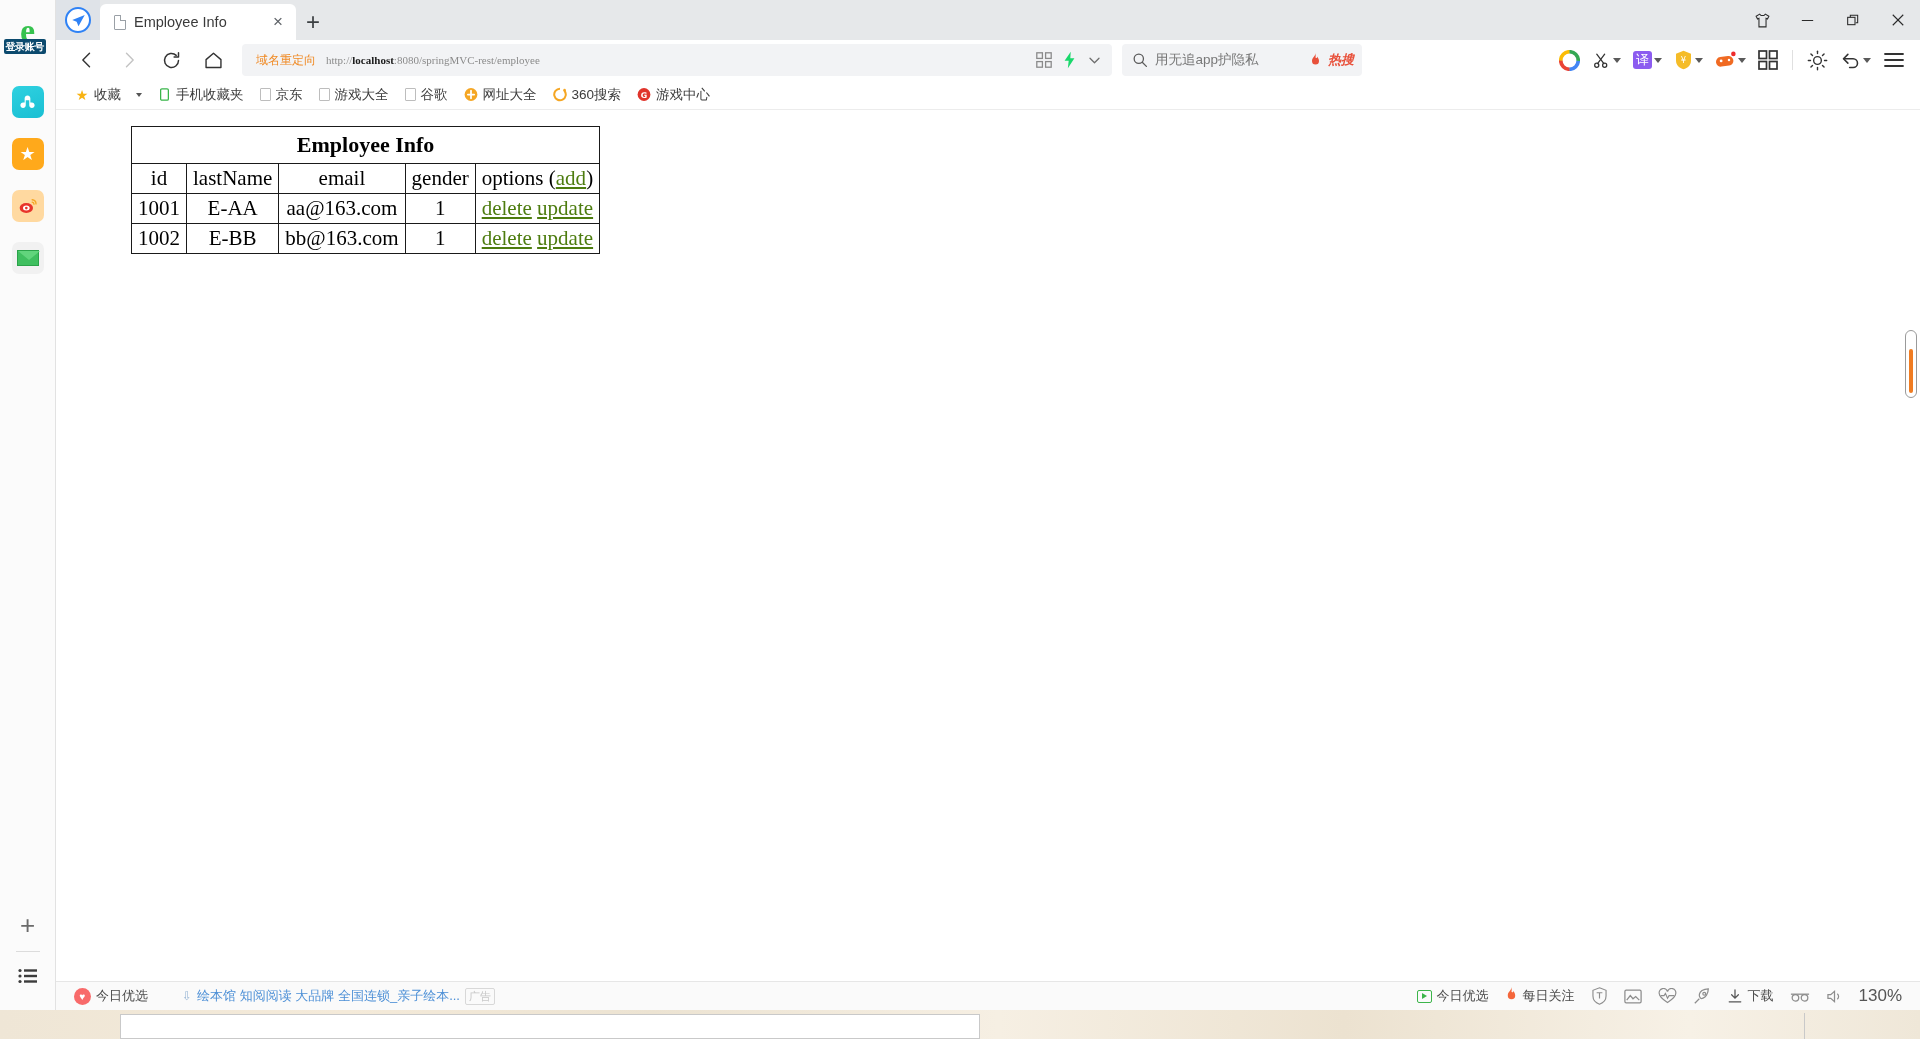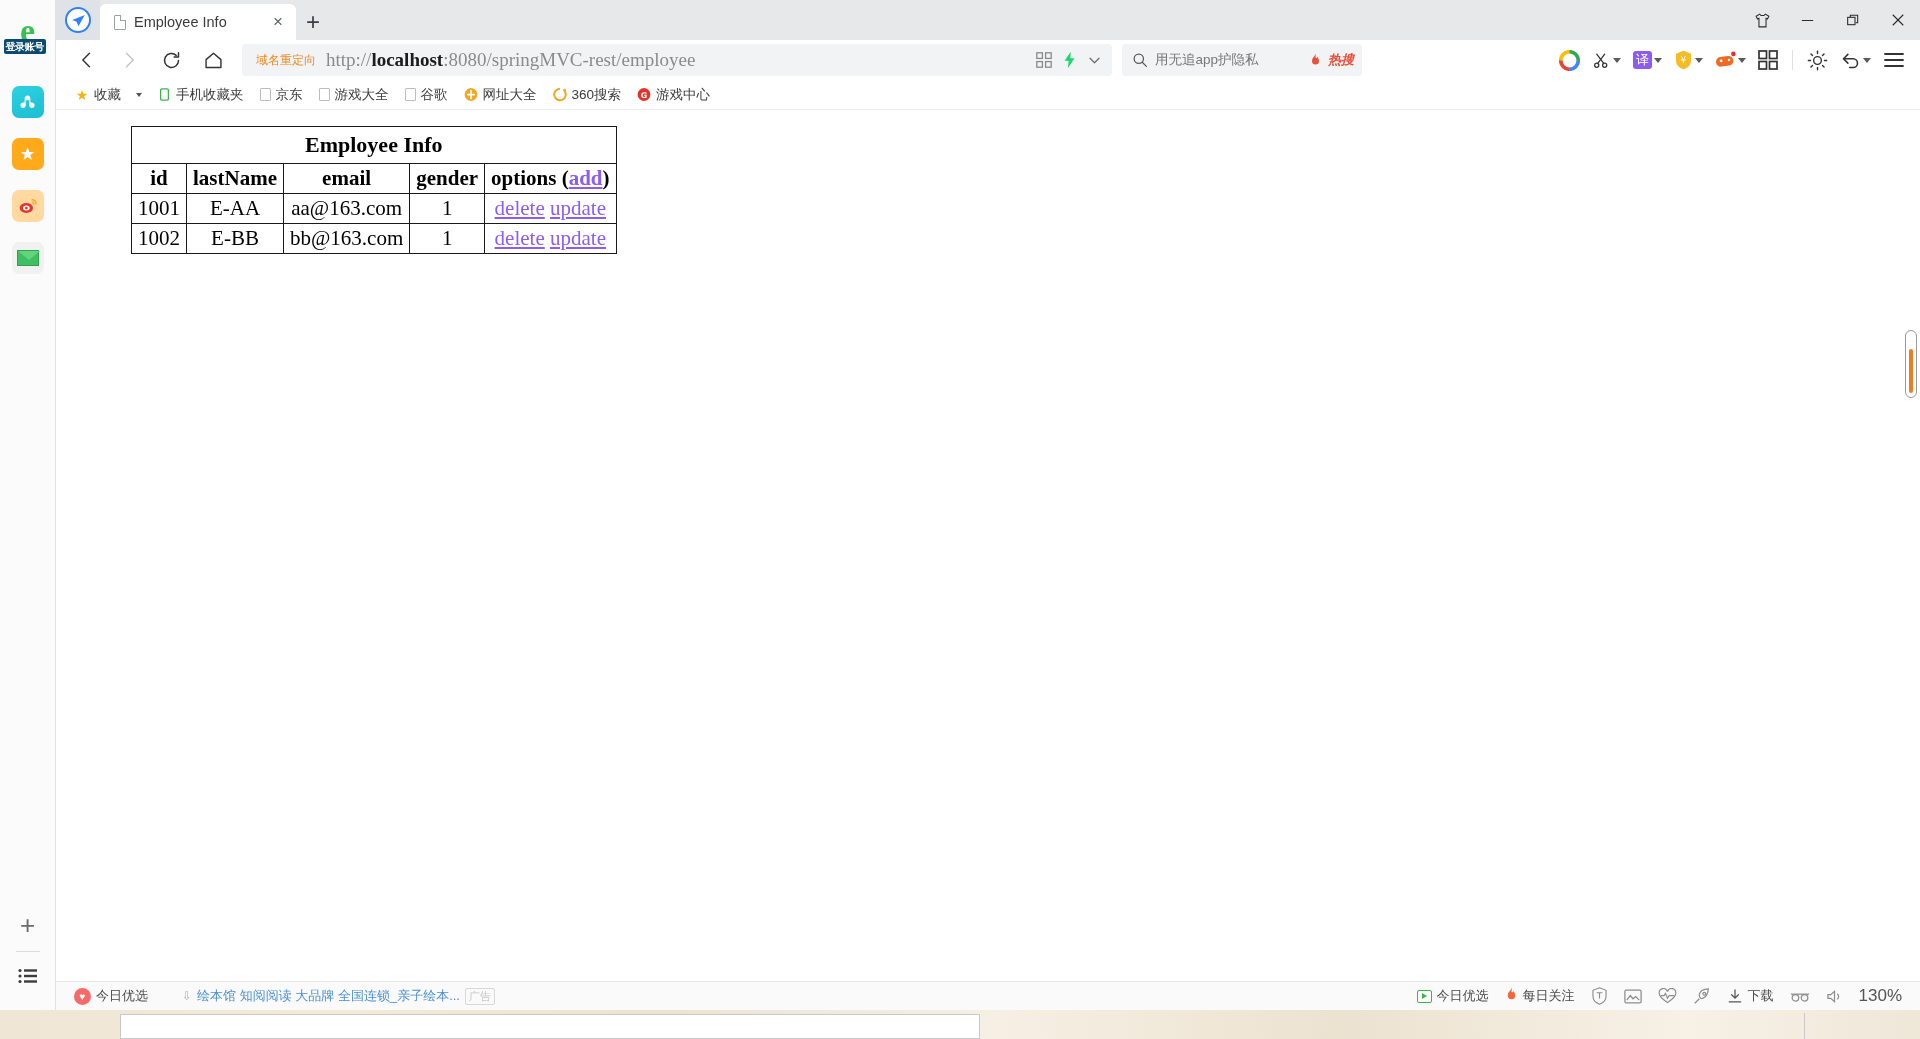--- a/index.html
+++ b/index.html
@@ -79,21 +79,21 @@
   .toolbar { height:40px; background:#fff; display:flex; align-items:center; padding:0 10px; gap:0; }
   .navbtn { width:42px; height:34px; display:flex; align-items:center; justify-content:center;
      cursor:pointer; color:#333; }
   .navbtn.disabled { color:#c3c3c3; }
   .omnibox {
     flex:0 1 870px; height:32px; background:#f2f3f5; border-radius:4px;
     display:flex; align-items:center; padding:0 10px 0 14px; gap:10px;
     margin-left:8px; margin-right:10px; min-width:300px;
   }
   .redirect-tag { color:#f08a24; font-size:12px; white-space:nowrap; }
-  .url { flex:1; font-size:19px; color:#8b8b8b; white-space:nowrap; overflow:hidden;
+  .url { flex:1; font-size:11px; color:#8b8b8b; white-space:nowrap; overflow:hidden;
      font-family:"Liberation Serif", serif; }
   .url b { color:#1c1c1c; font-weight:bold; }
   .ob-icon { color:#8a8a8a; display:flex; align-items:center; cursor:pointer; }
   .searchbox {
     flex:0 0 240px; height:32px; background:#f2f3f5; border-radius:4px;
     display:flex; align-items:center; padding:0 8px 0 10px; gap:7px;
   }
   .sbox-text { font-size:13.5px; color:#787878; flex:1; white-space:nowrap; }
   .hot { color:#e8503a; font-size:13px; font-weight:bold; font-style:italic; white-space:nowrap;
      display:flex; align-items:center; gap:6px;}
@@ -116,24 +116,24 @@
 
   
   .page { position:absolute; left:0; right:0; top:110px; bottom:0; background:#fff; overflow:hidden;}
   table.emp {
     border-collapse:collapse; margin:16px 0 0 75px;
     font-family:"Liberation Serif", serif;
   }
   table.emp, table.emp th, table.emp td { border:1.5px solid #1a1a1a; }
   table.emp th, table.emp td { padding:2px 6px; font-size:21px; color:#000; }
   table.emp .cap { text-align:center; font-weight:bold; font-size:22px; padding:5px; }
-  table.emp thead th { font-weight:bold; text-align:center; white-space:nowrap; }
+  table.emp thead th { font-weight:normal; text-align:center; white-space:nowrap; }
   table.emp td { text-align:center; white-space:nowrap; }
   table.emp td.idc { text-align:center; }
-  a.lnk { color:#8b5cf6; text-decoration:underline; }
+  a.lnk { color:#4d7c0f; text-decoration:underline; }
   .opt-cell { text-align:left; padding-left:8px; }
 
   
   .vscroll { position:absolute; right:3px; top:220px; width:12px; height:68px;
      border:1.5px solid #9a9a9a; border-radius:6px; background:#fff; }
   .vscroll .thumb { position:absolute; left:3px; top:18px; width:4px; height:44px;
      background:#f07c22; border-radius:2px; }
 
   
   .statusbar {

